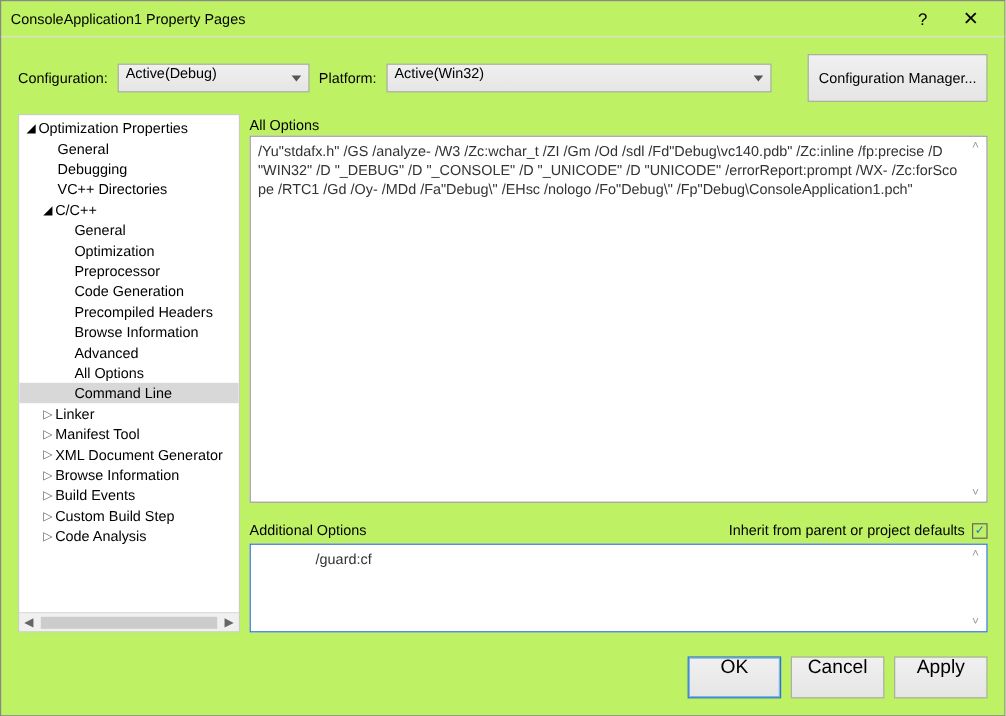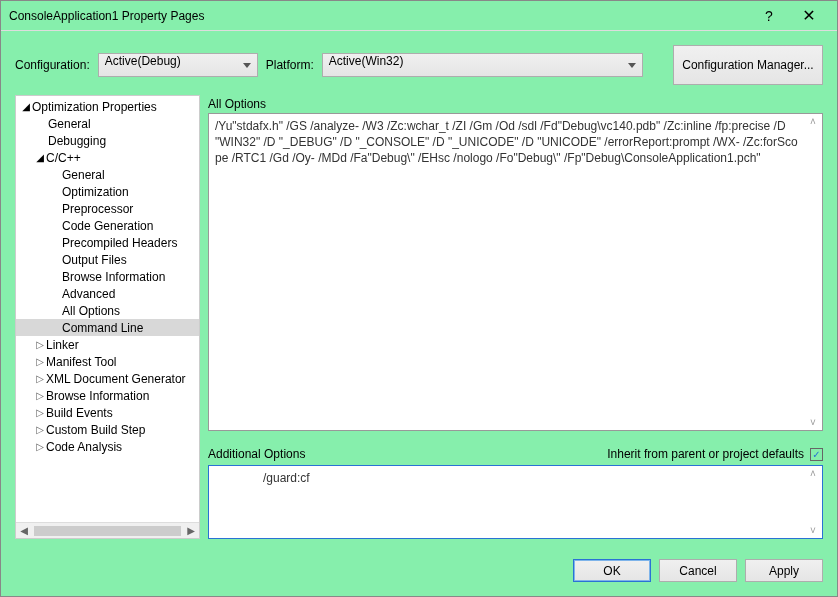--- a/index.html
+++ b/index.html
@@ -1,17 +1,17 @@
 <!DOCTYPE html>
 <html><head>
 <meta charset="utf-8">
 <style>
 * { box-sizing: border-box; margin: 0; padding: 0; }
 body { font-family: "Segoe UI", Tahoma, sans-serif; font-size: 12px; background: #fff; color: #000; }
-.window { width: 838px; height: 597px; border: 1px solid #888; display: flex; flex-direction: column; background: #86efac; }
+.window { width: 838px; height: 597px; border: 1px solid #888; display: flex; flex-direction: column; background: #bef264; }
 .titlebar { height: 30px; display: flex; align-items: center; padding: 0 8px; border-bottom: 1px solid #ddd; }
 .titlebar-title { flex: 1; font-size: 12px; }
 .titlebar-btn { width: 40px; height: 28px; display: flex; align-items: center; justify-content: center; font-size: 14px; }
 .titlebar-btn.close { font-size: 16px; }
 .config-row { display: flex; align-items: center; padding: 14px 14px 10px 14px; gap: 8px; }
 .config-label { font-size: 12px; }
 .combo { height: 24px; border: 1px solid #adadad; background: linear-gradient(#f0f0f0,#e5e5e5); display: flex; align-items: flex-start; padding: 0 6px; position: relative; }
 .combo::after { content: ""; position: absolute; right: 6px; top: 9px; border-left: 4px solid transparent; border-right: 4px solid transparent; border-top: 5px solid #555; }
 .combo-config { width: 160px; }
 .combo-platform { width: 321px; }
@@ -34,21 +34,21 @@
 .section-header { font-size: 12px; padding: 2px 0 2px 0; }
 .textbox { border: 1px solid #999; background: #fff; position: relative; }
 .textbox.allopt { flex: 1; min-height: 0; }
 .textbox.addopt { height: 74px; border: 1px solid #2a72d4; margin-top: 2px; padding-left: 48px; }
 .textbox-content { padding: 4px 20px 4px 6px; font-size: 12px; color: #333; line-height: 1.35; word-break: break-all; }
 .textbox-scroll { position: absolute; right: 2px; top: 2px; bottom: 2px; width: 14px; display: flex; flex-direction: column; justify-content: space-between; color: #999; font-size: 10px; align-items: center; }
 .inherit-row { display: flex; align-items: center; margin-top: 14px; }
 .inherit-label { margin-left: auto; margin-right: 6px; }
 .checkbox { width: 13px; height: 13px; border: 1px solid #666; display: flex; align-items: center; justify-content: center; font-size: 10px; color: #2a72d4; }
 .footer { display: flex; justify-content: flex-end; gap: 8px; padding: 10px 14px 14px 14px; }
-.btn { width: 78px; height: 23px; border: 1px solid #adadad; background: linear-gradient(#f0f0f0,#e5e5e5); display: flex; align-items: center; justify-content: center; font-size: 12px; }
+.btn { width: 78px; height: 35px; border: 1px solid #adadad; background: linear-gradient(#f0f0f0,#e5e5e5); display: flex; justify-content: center; font-size: 16px; }
 .btn.default { border: 1px solid #2a72d4; box-shadow: inset 0 0 0 1px #7eb4ea; }
 </style>
 </head>
 <body>
 
 <div class="window">
   <div class="titlebar">
     <span class="titlebar-title">ConsoleApplication1 Property Pages</span>
     <span class="titlebar-btn">?</span>
     <span class="titlebar-btn close">✕</span>
@@ -74,41 +74,41 @@
         <div class="tree-item ind0">
             <span class="arrow open">◢</span>
             <span>Optimization Properties</span>
           </div>
         <div class="tree-item ind2">
             <span>General</span>
           </div>
         <div class="tree-item ind2">
             <span>Debugging</span>
           </div>
+        <div class="tree-item ind2">
+            <span>VC++ Directories</span>
+          </div>
         <div class="tree-item ind1">
             <span class="arrow open">◢</span>
             <span>C/C++</span>
           </div>
         <div class="tree-item ind3">
             <span>General</span>
           </div>
         <div class="tree-item ind3">
             <span>Optimization</span>
           </div>
         <div class="tree-item ind3">
             <span>Preprocessor</span>
           </div>
         <div class="tree-item ind3">
             <span>Code Generation</span>
           </div>
         <div class="tree-item ind3">
             <span>Precompiled Headers</span>
-          </div>
-        <div class="tree-item ind3">
-            <span>Output Files</span>
           </div>
         <div class="tree-item ind3">
             <span>Browse Information</span>
           </div>
         <div class="tree-item ind3">
             <span>Advanced</span>
           </div>
         <div class="tree-item ind3">
             <span>All Options</span>
           </div>

